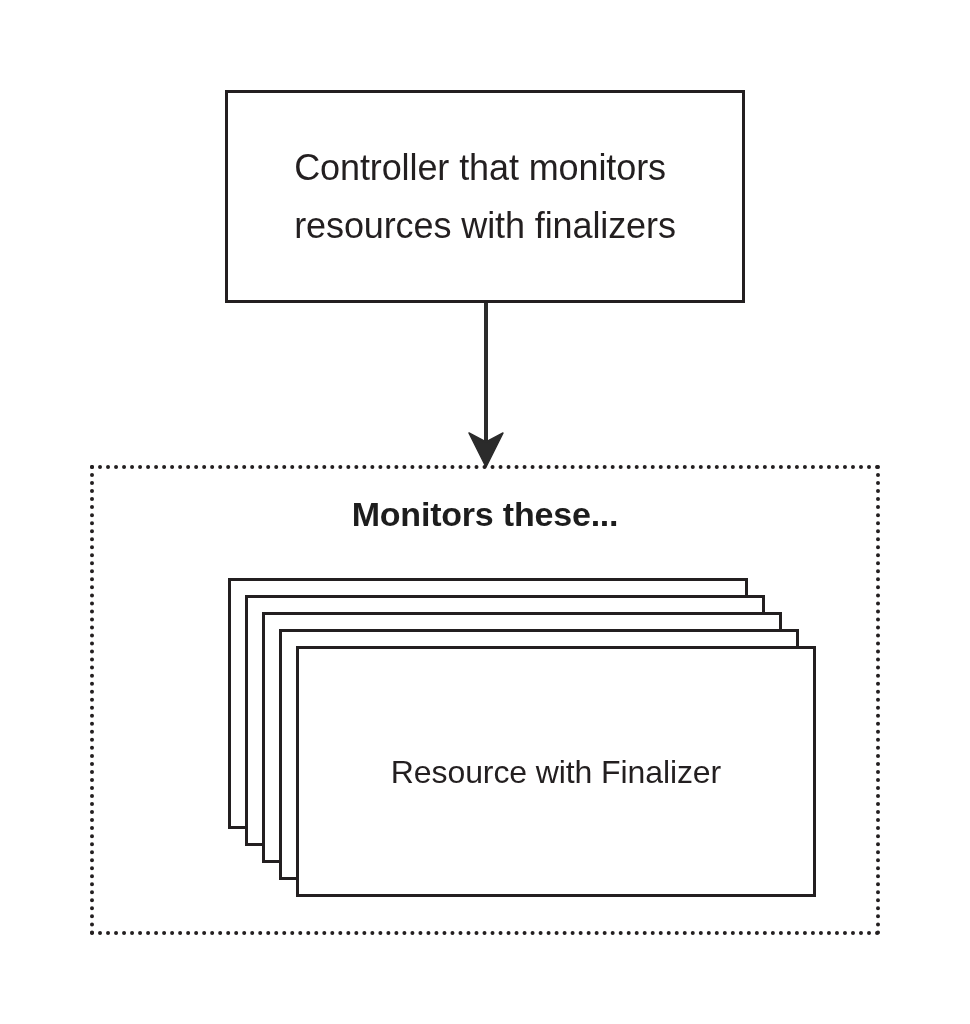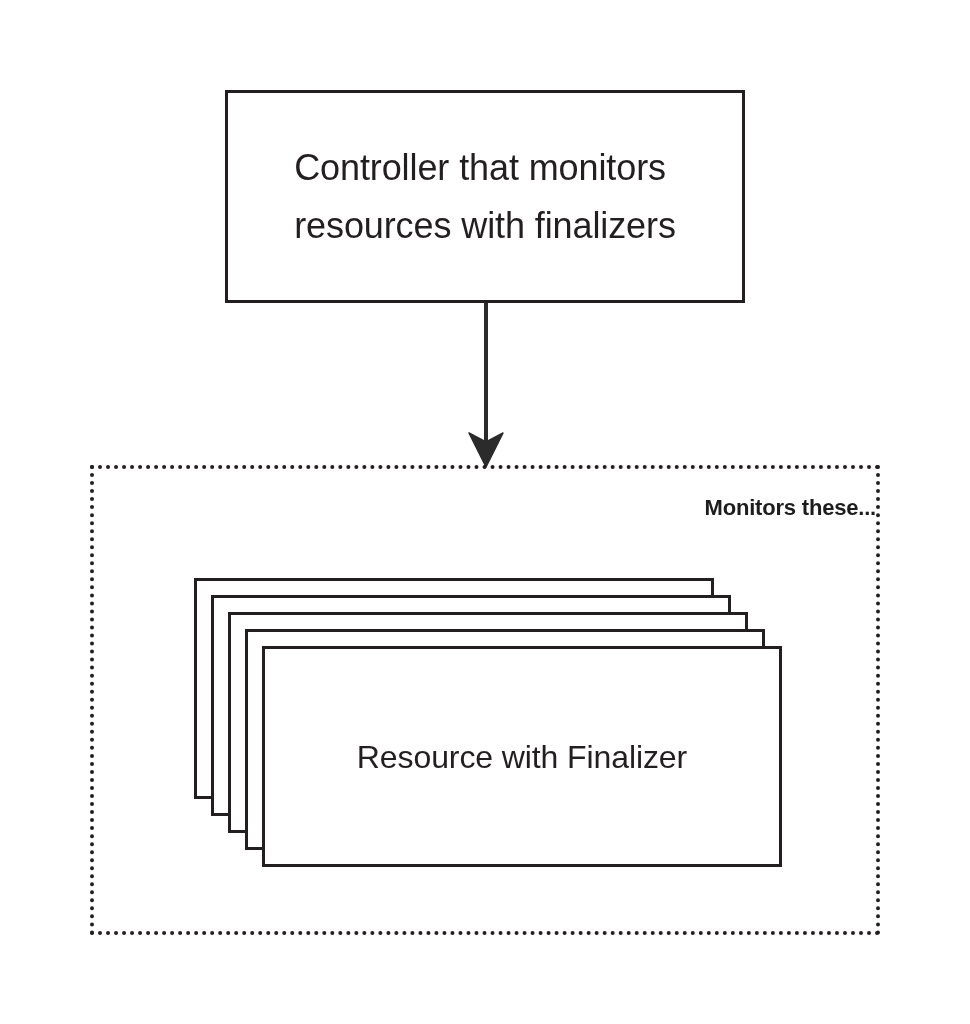--- a/index.html
+++ b/index.html
@@ -64,42 +64,43 @@
     height: 470px;
     box-sizing: border-box;
     border: 4px dotted #231f20;
     background: transparent;
   }
   .group-title {
     position: absolute;
     left: 0;
     right: 0;
     top: 26px;
-    text-align: right;
-    font-size: 22px;
+    text-align: center;
+    font-size: 34px;
     font-weight: 700;
     color: #1d1d1d;
     letter-spacing: -0.2px;
   }
 
   
   .card-stack {
     position: absolute;
     left: 100px;    
     top: 109px;     
     width: 690px;
     height: 290px;
   }
   .stack-card {
     position: absolute;
     width: 520px;
-    height: 221px;
+    height: 251px;
     box-sizing: border-box;
     border: 3px solid #231f20;
     background: #ffffff;
+    margin-left: 34px;
   }
   .stack-card.c1 { left: 0px;  top: 0px;  }
   .stack-card.c2 { left: 17px; top: 17px; }
   .stack-card.c3 { left: 34px; top: 34px; }
   .stack-card.c4 { left: 51px; top: 51px; }
   .stack-card.c5 {
     left: 68px; top: 68px;
     display: flex;
     align-items: center;
     justify-content: center;

